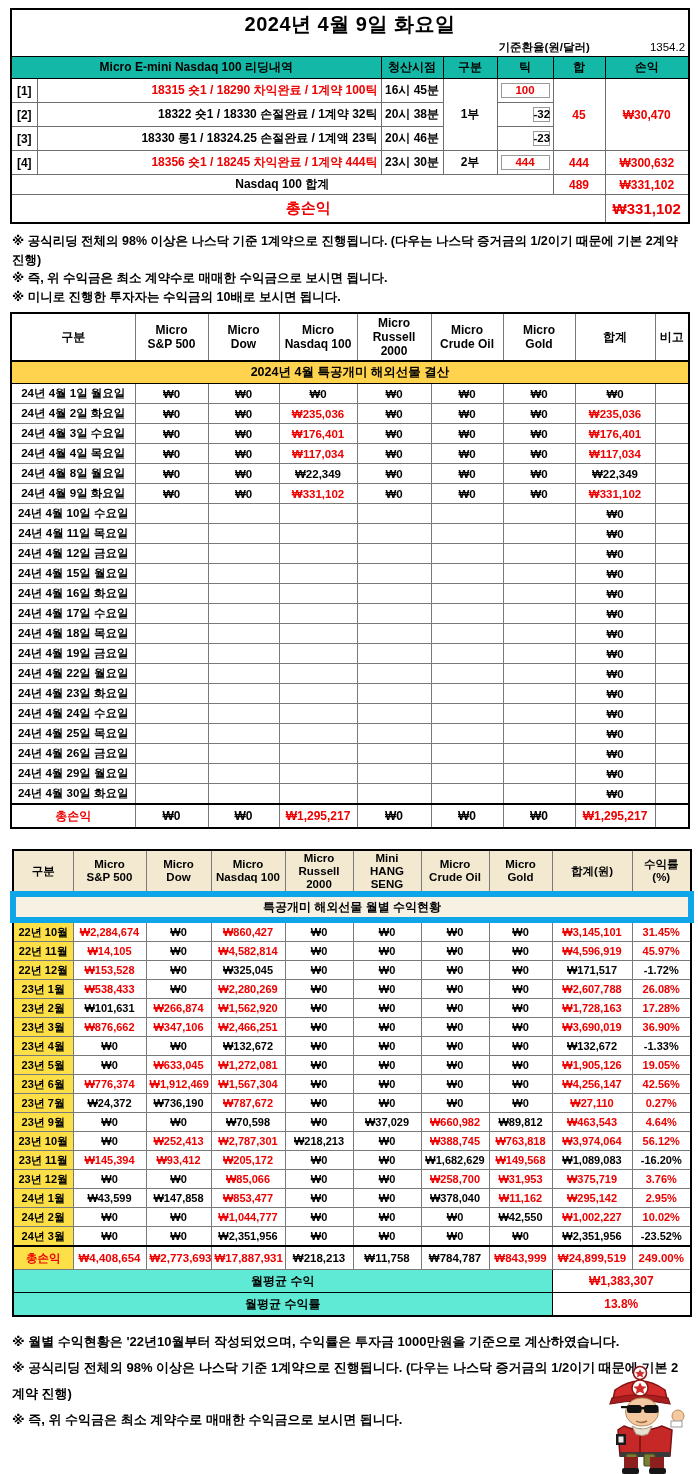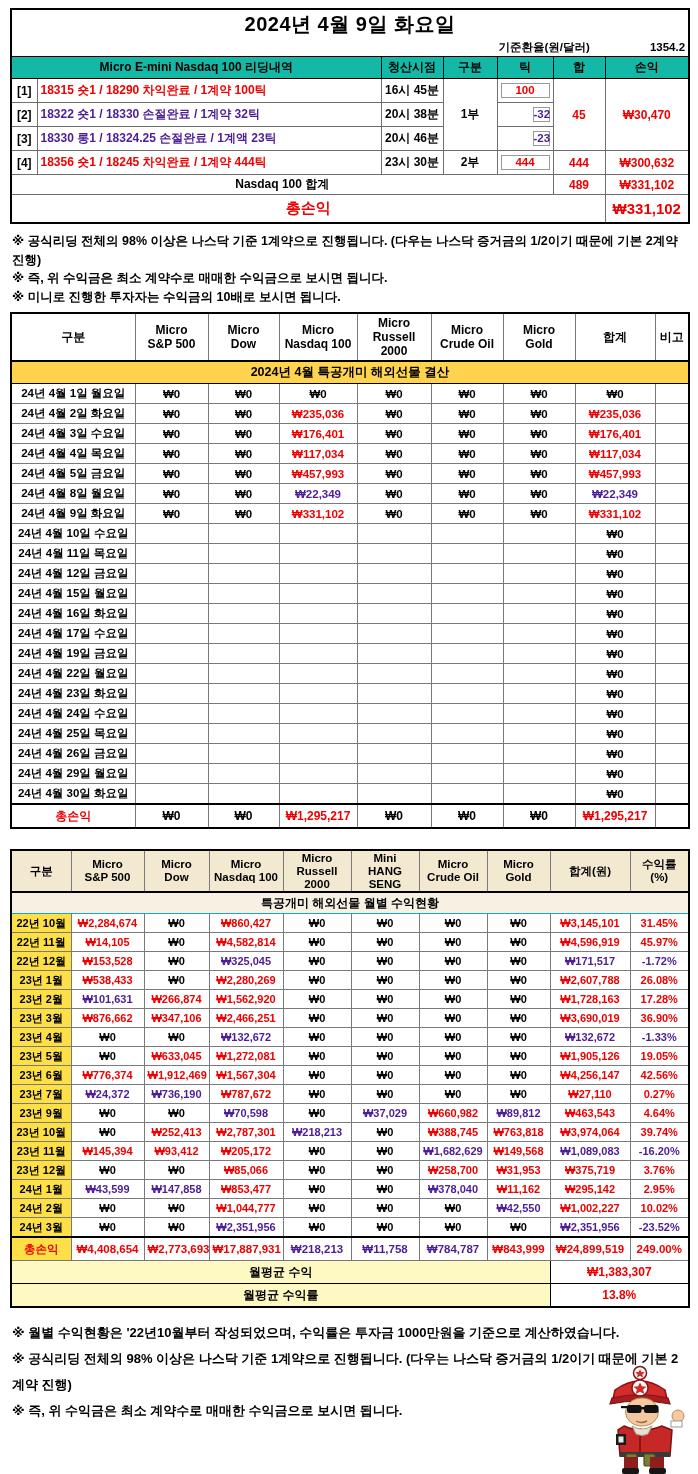--- a/index.html
+++ b/index.html
@@ -5,32 +5,32 @@
   html,body{margin:0;padding:0;}
   body{
     width:698px;height:1474px;position:relative;overflow:hidden;
     background:#ffffff;color:#000;
     font-family:"Liberation Sans","DejaVu Sans",sans-serif;
   }
   .wrap{padding:8px 10px 0 10px;}
   table{border-collapse:collapse;table-layout:fixed;width:678px;}
   td,th{overflow:hidden;white-space:nowrap;padding:0 3px;text-align:center;vertical-align:middle;}
   .c-r{color:#ee0000;}
-  .c-b{color:#4c1d95;margin-left:32px;}
+  .c-b{color:#000000;margin-left:32px;}
   .c-k{color:#000;}
 
   
   #daily{border:2px solid #000;padding-left:32px;}
   #daily td,#daily th{border:1px solid #6f6f6f;font-size:12px;font-weight:600;height:19px;}
   #daily .d-title{border:0;font-size:20px;font-weight:700;height:28px;letter-spacing:0.5px;}
   #daily .d-fx{border:0;text-align:right;font-size:11.5px;height:18px;}
-  #daily .d-fx .fxv{display:inline-block;min-width:54px;margin-left:38px;text-align:right;font-weight:700;}
+  #daily .d-fx .fxv{display:inline-block;min-width:54px;margin-left:38px;text-align:right;font-weight:400;}
   #daily .yhead th{background:#14b8a6;border:1px solid #000;font-weight:700;font-size:12px;height:21px;}
   #daily .d-no{padding:0 1px;font-weight:600;}
-  #daily .d-desc{text-align:left;}
+  #daily .d-desc{text-align:right;}
   #daily .tick{padding:2px 3px;}
   #daily .tick span{display:block;border:1px solid #9a9a9a;line-height:13px;font-size:11.5px;font-weight:700;}
   #daily .d-sum,#daily .d-pl{font-weight:700;}
   #daily .d-sub td{height:19px;font-weight:600;}
   #daily .d-total td{border-top:1px solid #000;}
   #daily .d-total-label{font-size:15px;font-weight:700;height:27px;}
   #daily .d-total-val{font-size:15px;font-weight:700;}
 
   
   .notes-top{margin:8px 2px 0 2px;font-size:12.5px;font-weight:600;line-height:18.5px;}
@@ -40,27 +40,27 @@
   #april{border:2px solid #000;margin-top:6px;}
   #april td,#april th{border:1px solid #7a7a7a;font-size:11.5px;font-weight:600;height:19px;}
   #april .title td{background:#FFD34D;border:1px solid #000;font-weight:700;font-size:12.5px;height:21px;}
   #april thead th{font-weight:700;font-size:12px;height:46px;white-space:pre-line;line-height:14px;border-bottom:2px solid #000;background:#fff;}
   #april tbody tr.total-row th{color:#ee0000;}
   #april tbody tr.total-row td,#april tbody tr.total-row th{border-top:2px solid #000;font-weight:700;height:22px;font-size:12px;}
 
   
   #monthly{border:2px solid #000;margin-top:20px;}
   #monthly td,#monthly th{border:1px solid #7a7a7a;font-size:11px;font-weight:600;height:18px;}
-  #monthly .title td{background:#F6F1E2;border:1px solid #0ea5e9;font-weight:700;font-size:12px;height:20px;margin-left:20px;}
+  #monthly .title td{background:#F6F1E2;border:6px solid #0ea5e9;font-weight:700;font-size:12px;height:20px;margin-left:20px;}
   #monthly thead th{background:#F2E9D0;font-weight:700;font-size:11.5px;height:40px;white-space:pre-line;line-height:13px;border-bottom:2px solid #000;}
   #monthly tbody th{background:#fde047;font-weight:700;}
   #monthly tbody tr.total-row th{color:#ee0000;}
   #monthly tbody tr.total-row td,#monthly tbody tr.total-row th{border-top:2px solid #000;font-weight:700;height:22px;font-size:11.5px;}
   #monthly .avgrow td{height:22px;font-weight:700;font-size:12px;border:1px solid #000;}
-  #monthly .avg-label{background:#fef9c3;}
+  #monthly .avg-label{background:#5eead4;}
   #monthly .avg-val{background:#fff;}
 
   
   .mascot{position:absolute;right:4px;bottom:0;width:106px;height:110px;}
 </style>
 </head>
 <body>
 
 <div class="wrap">
 
@@ -223,31 +223,20 @@
           <td class="c-k">₩0</td>
           <td class="c-k">₩0</td>
           <td class="c-r">₩117,034</td>
           <td class="c-k">₩0</td>
           <td class="c-k">₩0</td>
           <td class="c-k">₩0</td>
           <td class="c-r">₩117,034</td>
           <td></td>
         </tr>
         <tr>
-          <th>24년 4월 5일 금요일</th>
-          <td class="c-k">₩0</td>
-          <td class="c-k">₩0</td>
-          <td class="c-r">₩457,993</td>
-          <td class="c-k">₩0</td>
-          <td class="c-k">₩0</td>
-          <td class="c-k">₩0</td>
-          <td class="c-r">₩457,993</td>
-          <td></td>
-        </tr>
-        <tr>
           <th>24년 4월 8일 월요일</th>
           <td class="c-k">₩0</td>
           <td class="c-k">₩0</td>
           <td class="c-b">₩22,349</td>
           <td class="c-k">₩0</td>
           <td class="c-k">₩0</td>
           <td class="c-k">₩0</td>
           <td class="c-b">₩22,349</td>
           <td></td>
         </tr>
@@ -312,20 +301,31 @@
           <td></td>
           <td></td>
           <td></td>
           <td></td>
           <td></td>
           <td class="c-k">₩0</td>
           <td></td>
         </tr>
         <tr>
           <th>24년 4월 17일 수요일</th>
+          <td></td>
+          <td></td>
+          <td></td>
+          <td></td>
+          <td></td>
+          <td></td>
+          <td class="c-k">₩0</td>
+          <td></td>
+        </tr>
+        <tr>
+          <th>24년 4월 18일 목요일</th>
           <td></td>
           <td></td>
           <td></td>
           <td></td>
           <td></td>
           <td></td>
           <td class="c-k">₩0</td>
           <td></td>
         </tr>
         <tr>
@@ -605,21 +605,21 @@
         <tr>
           <th>23년 10월</th>
           <td class="c-k">₩0</td>
           <td class="c-r">₩252,413</td>
           <td class="c-r">₩2,787,301</td>
           <td class="c-b">₩218,213</td>
           <td class="c-k">₩0</td>
           <td class="c-r">₩388,745</td>
           <td class="c-r">₩763,818</td>
           <td class="c-r">₩3,974,064</td>
-          <td class="c-r">39.74%</td>
+          <td class="c-r">56.12%</td>
         </tr>
         <tr>
           <th>23년 11월</th>
           <td class="c-r">₩145,394</td>
           <td class="c-r">₩93,412</td>
           <td class="c-r">₩205,172</td>
           <td class="c-k">₩0</td>
           <td class="c-k">₩0</td>
           <td class="c-b">₩1,682,629</td>
           <td class="c-r">₩149,568</td>

